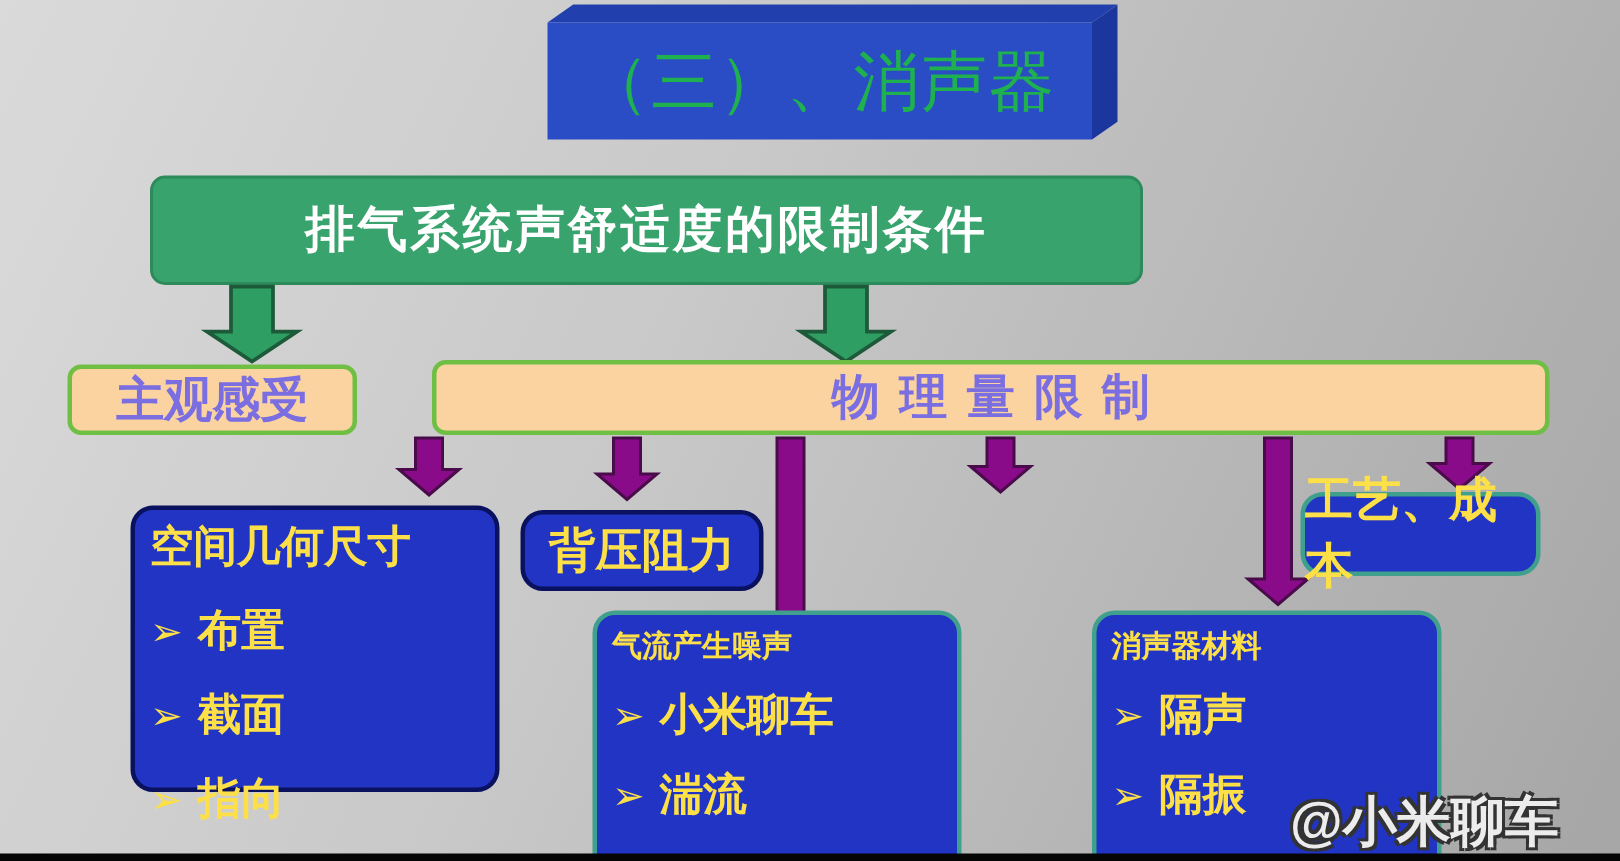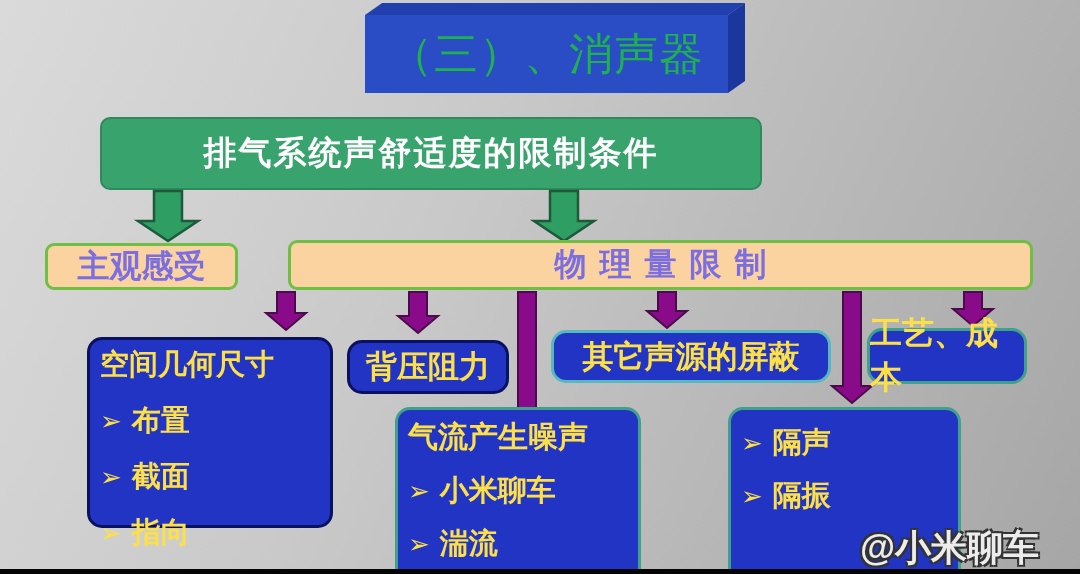--- a/index.html
+++ b/index.html
@@ -42,21 +42,21 @@
   .space-box { left:87px; top:337px; width:246px; height:191px; }
   .backpressure-box { left:347px; top:340px; width:162px; height:54px; font-size:31px; }
   .shielding-box { left:551px; top:330px; width:280px; height:53px; font-size:31px; }
   .cost-box { left:867px; top:328px; width:160px; height:56px; font-size:32px; }
   .airflow-box { left:395px; top:407px; width:246px; height:230px; }
   .material-box { left:728px; top:407px; width:233px; height:230px; }
   .box-title { font-size:29px; padding:5px 6px 0 10px; white-space:nowrap; }
   .bullet-row { display:flex; align-items:center; gap:10px; padding-left:10px;
     font-size:29px; margin-top:16px; white-space:nowrap; }
   .bullet-glyph { font-size:26px; }
-  .airflow-box .box-title, .material-box .box-title { font-size:30px; padding-top:7px; }
+  .airflow-box .box-title, .material-box .box-title { font-size:20px; padding-top:7px; }
   .airflow-box .bullet-row, .material-box .bullet-row { margin-top:13px; }
   
   .arrow-layer { position:absolute; left:0; top:0; width:1080px; height:574px; }
   .green-arrow { fill:#2f9e63; stroke:#1d5a39; stroke-width:2.5; }
   .purple-arrow { fill:#8a0b8a; stroke:#4a0b4a; stroke-width:2; }
   
   .watermark { position:absolute; left:860px; top:524px; display:flex; gap:8px;
     font-size:36px; font-weight:bold; white-space:nowrap; }
   .wm-brand { color:#d7282d;
     text-shadow:-2px -2px 0 #fff,2px -2px 0 #fff,-2px 2px 0 #fff,2px 2px 0 #fff; }
@@ -102,37 +102,37 @@
       <span>截面</span>
     </div>
     <div class="bullet-row">
       <span class="bullet-glyph">➢</span>
       <span>指向</span>
     </div>
   </div>
 
   <div class="blue-box backpressure-box navy-border center-label">背压阻力</div>
 
-  <div class="blue-box shielding-box lightteal-border center-label">其它声源的屏蔽</div>
 
   <div class="blue-box cost-box teal-border center-label">工艺、成本</div>
 
   <div class="blue-box airflow-box teal-border">
     <div class="box-title">气流产生噪声</div>
     <div class="bullet-row">
       <span class="bullet-glyph">➢</span>
       <span>小米聊车</span>
     </div>
     <div class="bullet-row">
       <span class="bullet-glyph">➢</span>
       <span>湍流</span>
     </div>
   </div>
 
   <div class="blue-box material-box teal-border">
+    <div class="box-title">消声器材料</div>
     <div class="bullet-row">
       <span class="bullet-glyph">➢</span>
       <span>隔声</span>
     </div>
     <div class="bullet-row">
       <span class="bullet-glyph">➢</span>
       <span>隔振</span>
     </div>
 
   </div>

